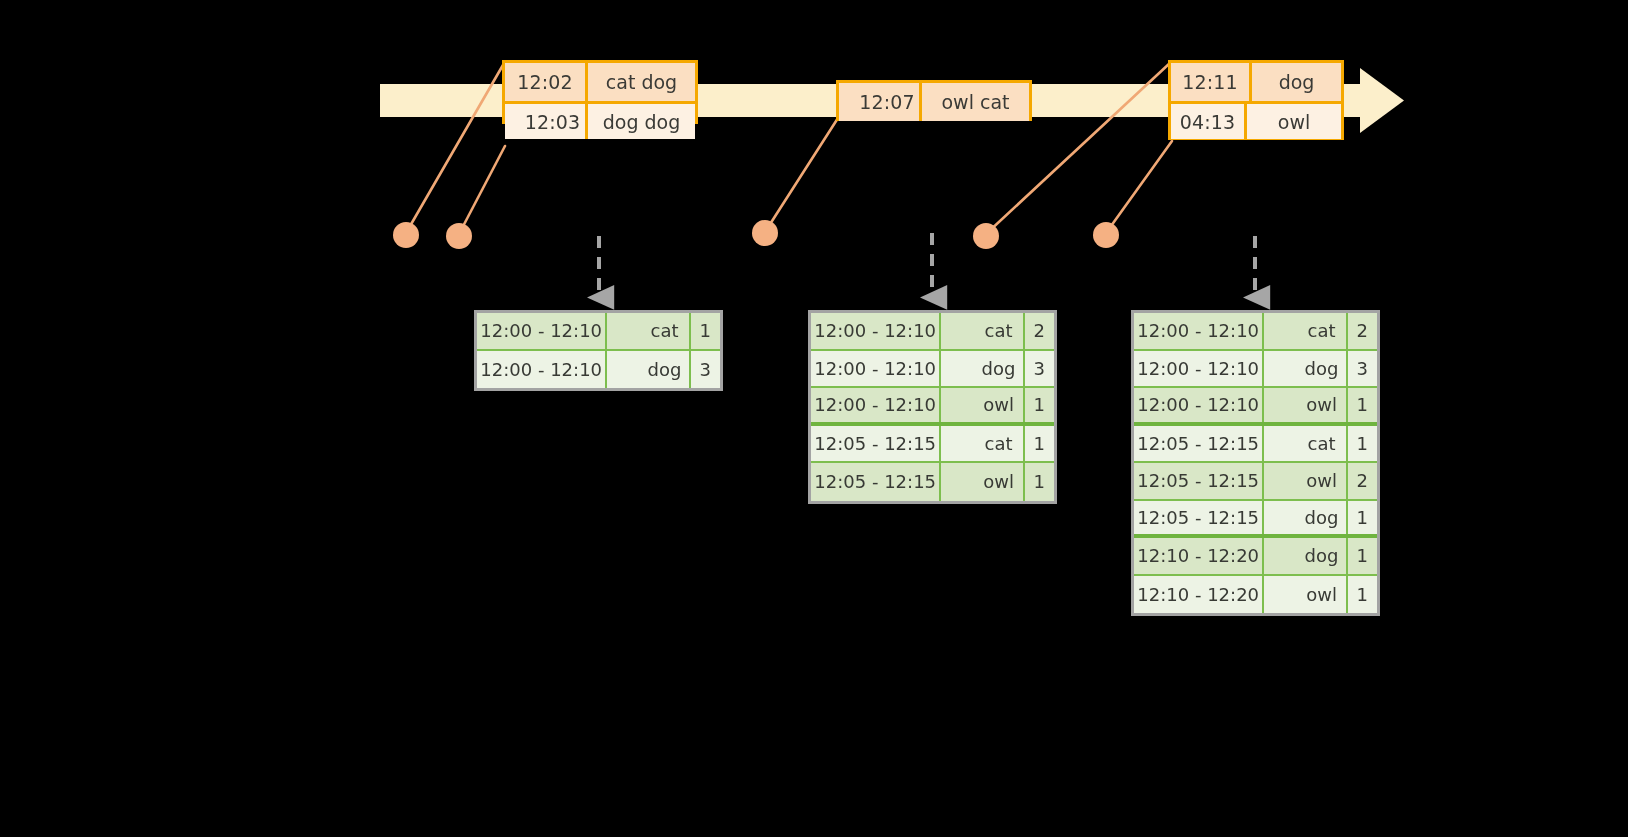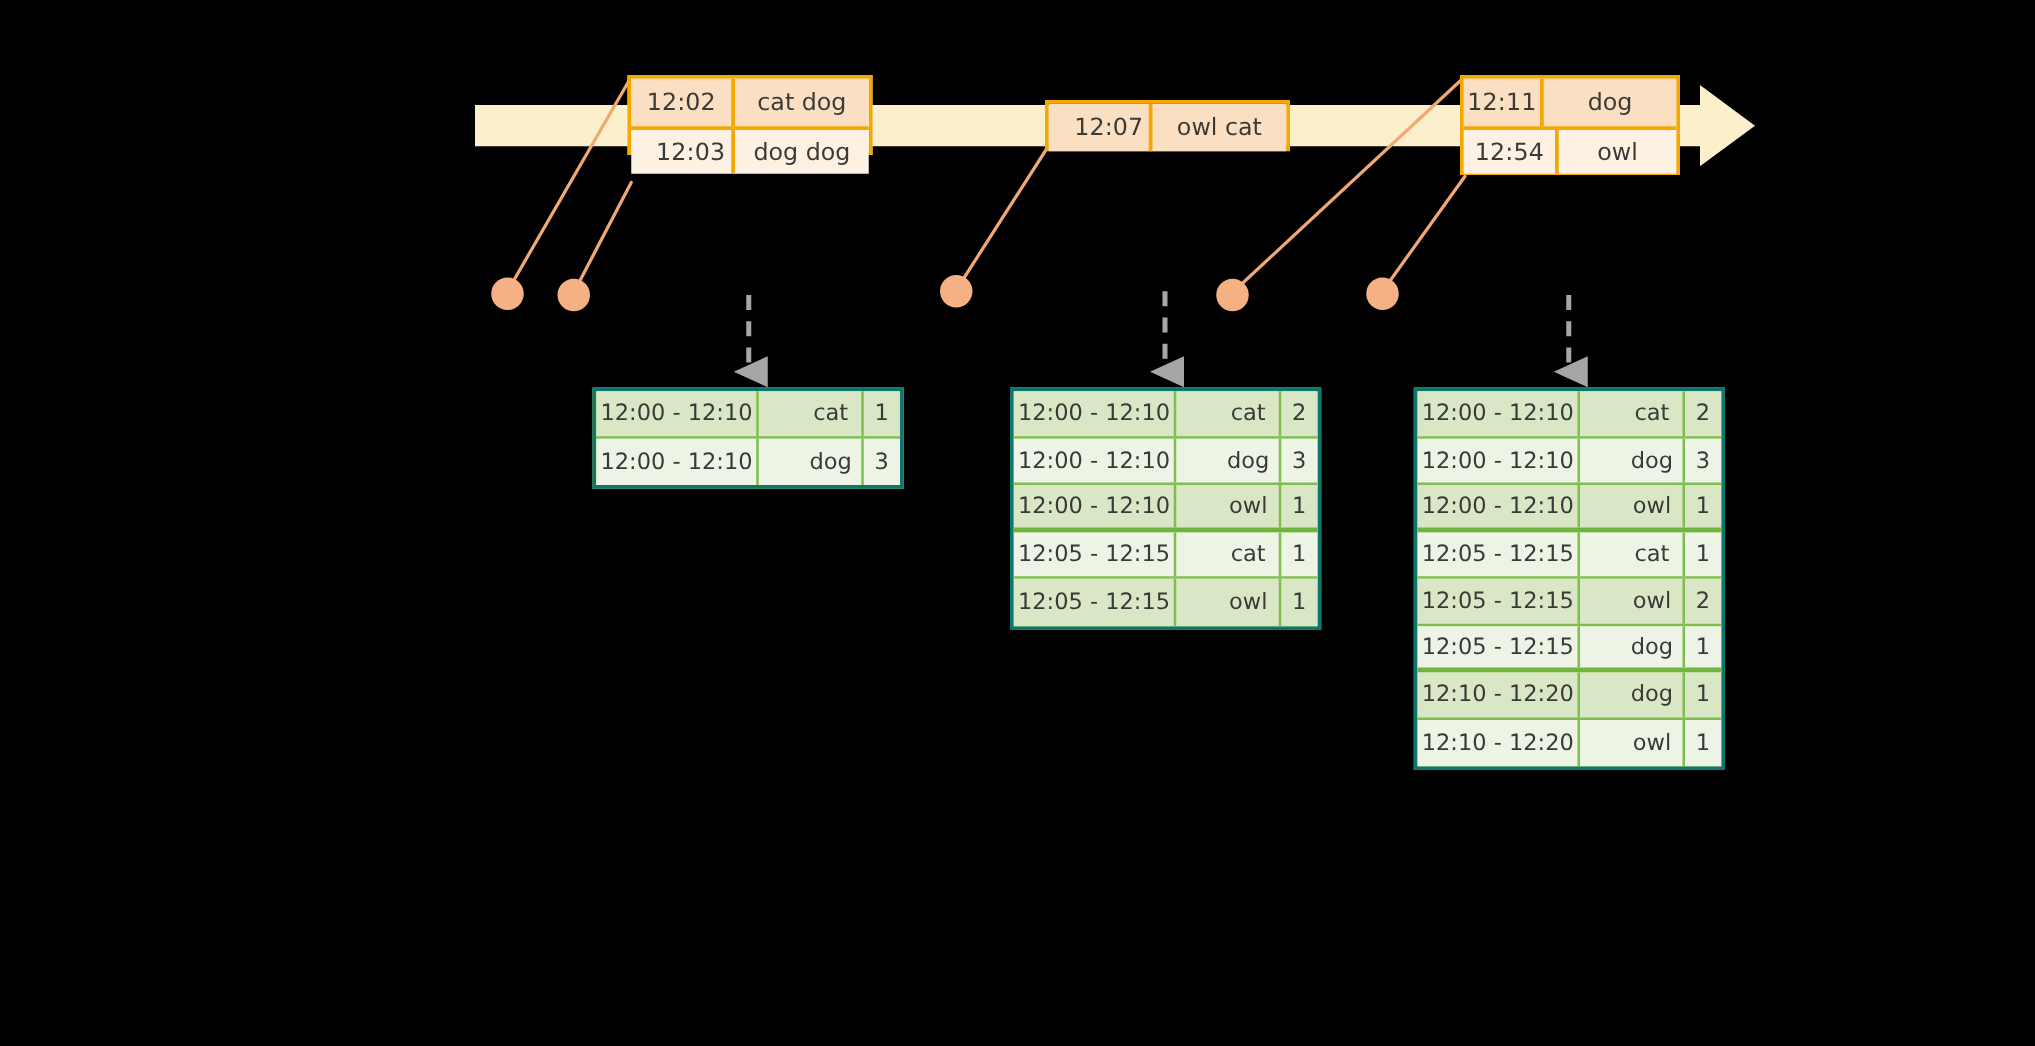--- a/index.html
+++ b/index.html
@@ -65,23 +65,23 @@
     justify-content: center;
     box-sizing: border-box;
     font-size: 19px;
     color: #3a3a36;
     flex: 1;
   }
 
   
   .gtable {
     position: absolute;
-    border: 3px solid #0f766e;
-    box-sizing: border-box;
-    background: #bef264;
+    border: 3px solid #a3a3a3;
+    box-sizing: border-box;
+    background: #737373;
     z-index: 4;
   }
   .grow {
     display: flex;
     height: 37.5px;
     box-sizing: border-box;
     border-bottom: 2px solid #7DBE4E;
   }
   .grow:last-child { border-bottom: none; }
   .grow.sep { border-bottom: 4px solid #6FB43F; }
@@ -158,25 +158,25 @@
 
   <div class="evt-group" style="left:836px; top:80px; width:196px; height:41px;">
     <div class="evt-row shade-a">
       <div class="evt-time" style="width:83px;padding-left:16px;">12:07</div>
       <div class="evt-words">owl cat</div>
     </div>
   </div>
 
   <div class="evt-group" style="left:1168px; top:60px; width:176px; height:80px;">
     <div class="evt-row shade-a">
-      <div class="evt-time" style="width:64px;">12:11</div>
+      <div class="evt-time" style="width:81px;">12:11</div>
       <div class="evt-words">dog</div>
     </div>
     <div class="evt-row shade-b">
-      <div class="evt-time" style="width:76px;">12:54</div>
+      <div class="evt-time" style="width:76px;">04:13</div>
       <div class="evt-words">owl</div>
     </div>
   </div>
 
   <div class="gtable" id="tbl-0" style="left:474px; top:310px; width:249px;">
       <div class="grow tint-a">
         <div class="gcell g-window" style="width: 151px;">12:00 - 12:10</div>
         <div class="gcell g-word" style="width: 58px;">cat</div>
         <div class="gcell g-count" style="width: 34px;">1</div>
       </div>

